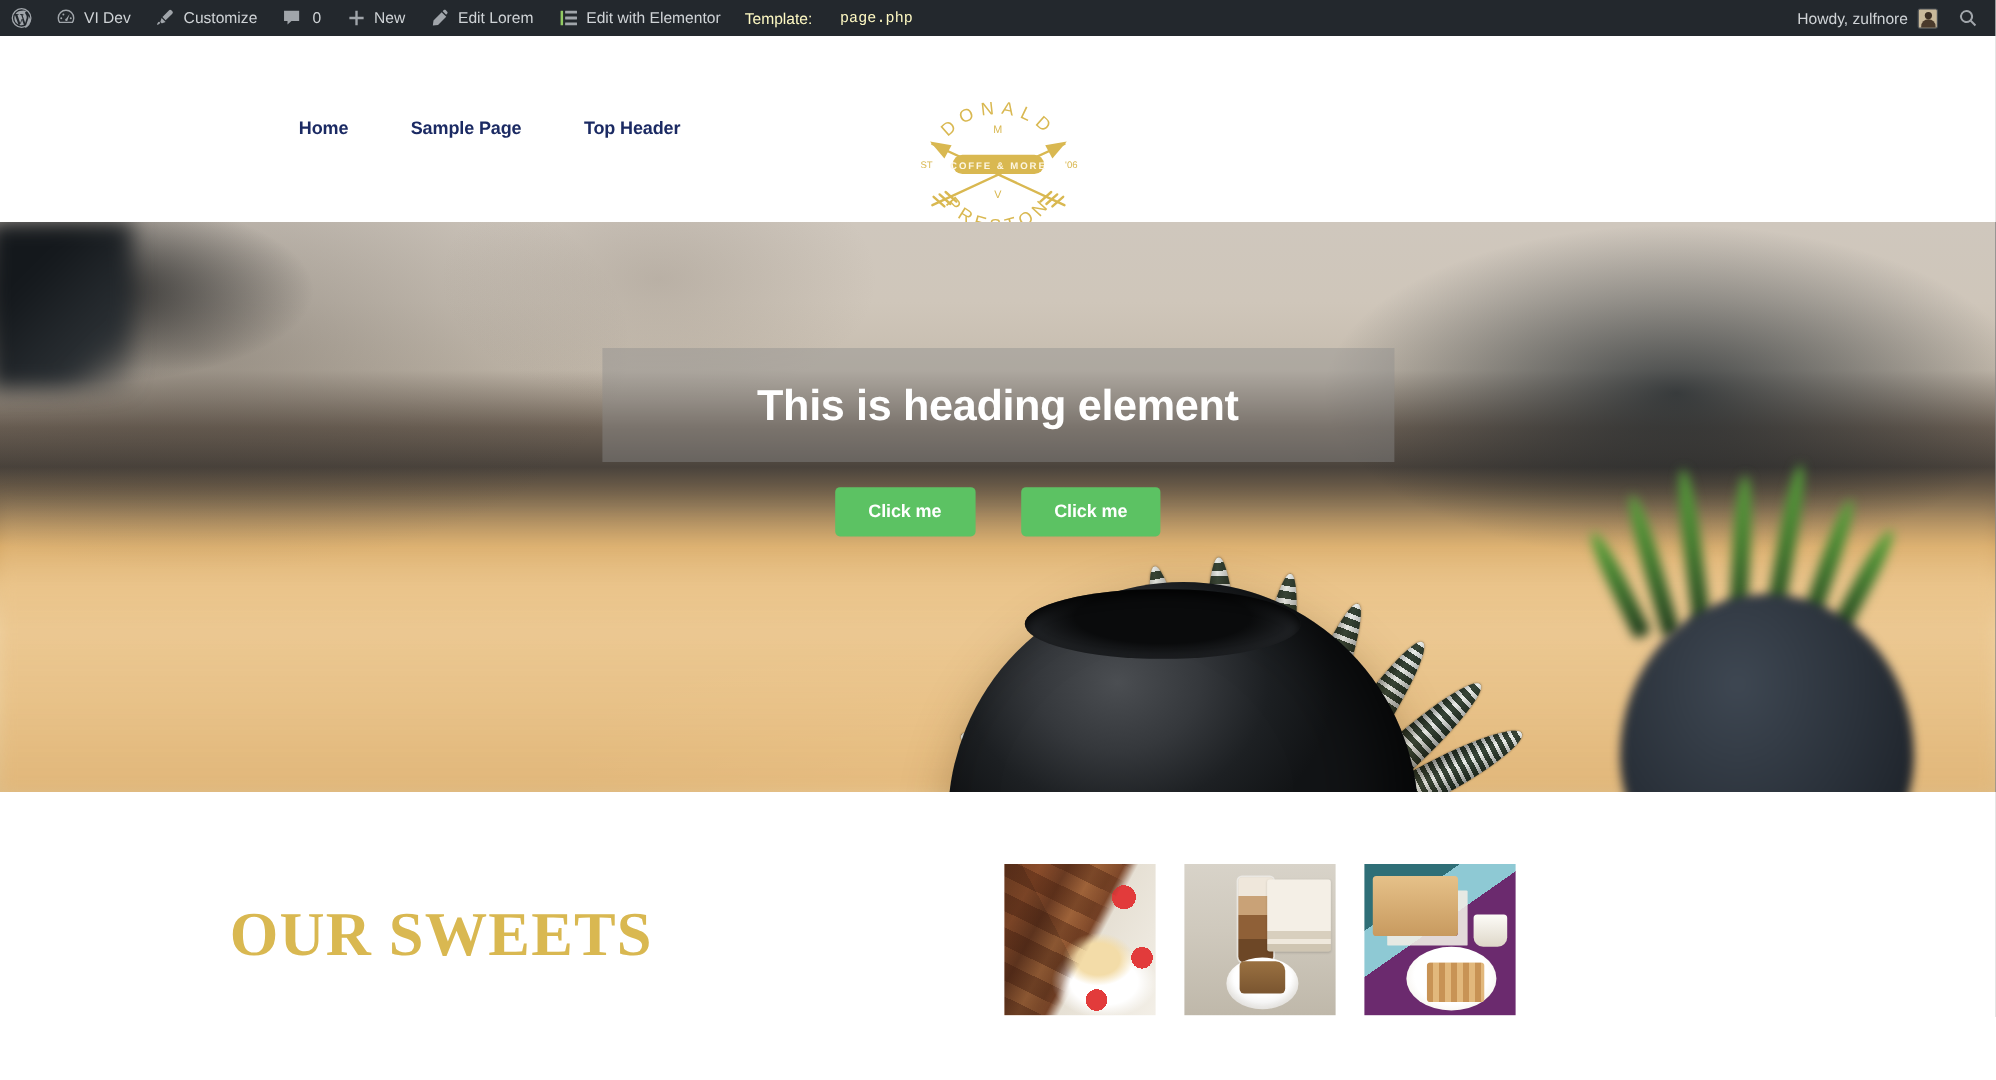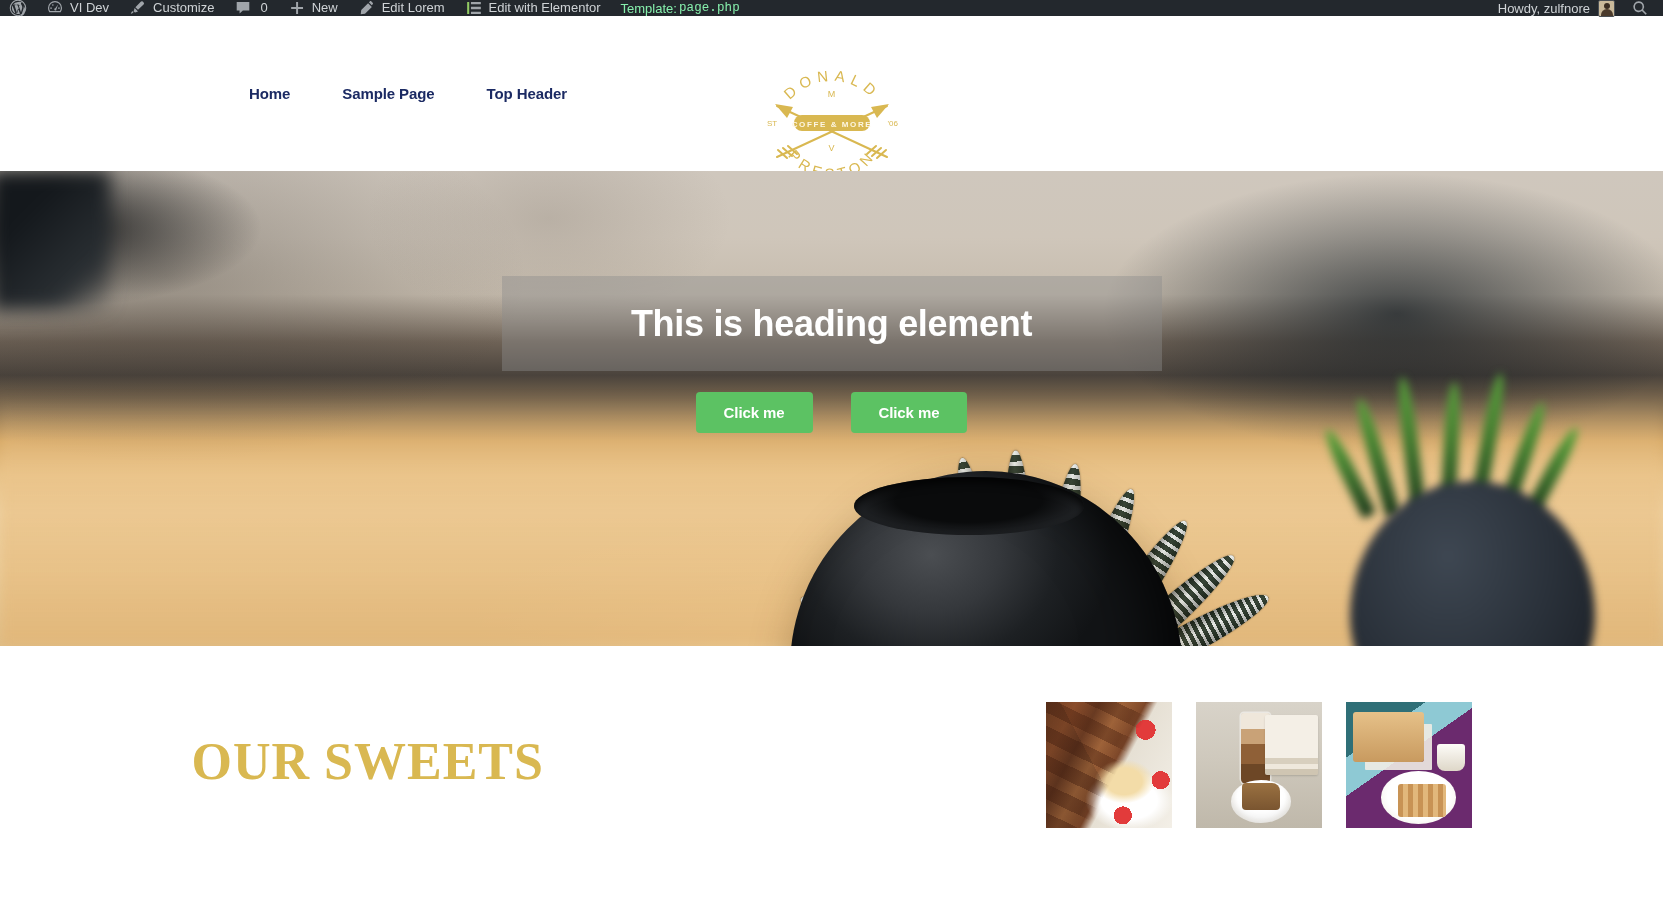--- a/index.html
+++ b/index.html
@@ -7,21 +7,21 @@
   html, body {
     width: 1663px; height: 900px;
     overflow: hidden;
     background: #ffffff;
     font-family: "Liberation Sans", sans-serif;
   }
 
   
   #wpadminbar {
     position: relative;
-    height: 16px;
+    height: 30px;
     width: 100%;
     background: #23282d;
     color: #cfd3d6;
     font-size: 13px;
     display: flex;
     align-items: center;
     z-index: 50;
   }
   .ab-left { display: flex; align-items: center; height: 30px; }
   .ab-right { display: flex; align-items: center; height: 30px; margin-left: auto; }
@@ -31,22 +31,22 @@
     color: #cfd3d6; white-space: nowrap; cursor: pointer;
     line-height: 30px;
   }
   .ab-logo { padding: 0 9px 0 9px; }
   .ab-ico { display:inline-block; width:18px; height:18px; position:relative; flex:0 0 18px; }
   .ab-ico svg { display:block; width:18px; height:18px; fill:#a0a5aa; }
   .ab-count {
     color:#cfd3d6; margin-left:2px;
   }
   .ab-template {
-    display:flex; align-items:center; gap:2px;
-    padding: 0 10px; height:30px; color:#86efac; white-space:nowrap;
+    display:flex; align-items:center; gap:23px;
+    padding: 0 10px; height:30px; color:#fef9c3; white-space:nowrap;
   }
   .ab-template .tpl-file {
     font-family: "Liberation Mono", monospace;
     font-size: 12.5px;
     letter-spacing: 0.1px;
   }
   .ab-howdy { display:flex; align-items:center; gap:8px; padding:0 8px 0 10px; cursor:pointer; }
   .avatar-box {
     width: 17px; height: 17px; border-radius: 2px;
     background: #c9b99a;
@@ -255,24 +255,23 @@
 
   
   .sweets {
     position: relative;
     background: #ffffff;
     height: 240px;
     display:flex;
     align-items: flex-start;
   }
   .sweets-inner {
-    width: 1280px; margin: 12px auto;
+    width: 1280px; margin: 0 auto;
     display:flex; align-items:flex-start;
-    padding-top: 36px;
-    justify-content: space-between;
+    padding-top: 52px;
   }
   .sweets-title {
     font-family: "Liberation Serif", serif;
     font-size: 52px;
     color: #d9b851;
     letter-spacing: 1px;
     width: 560px;
     padding-left: 0px;
     padding-top: 38px;
     white-space: nowrap;

